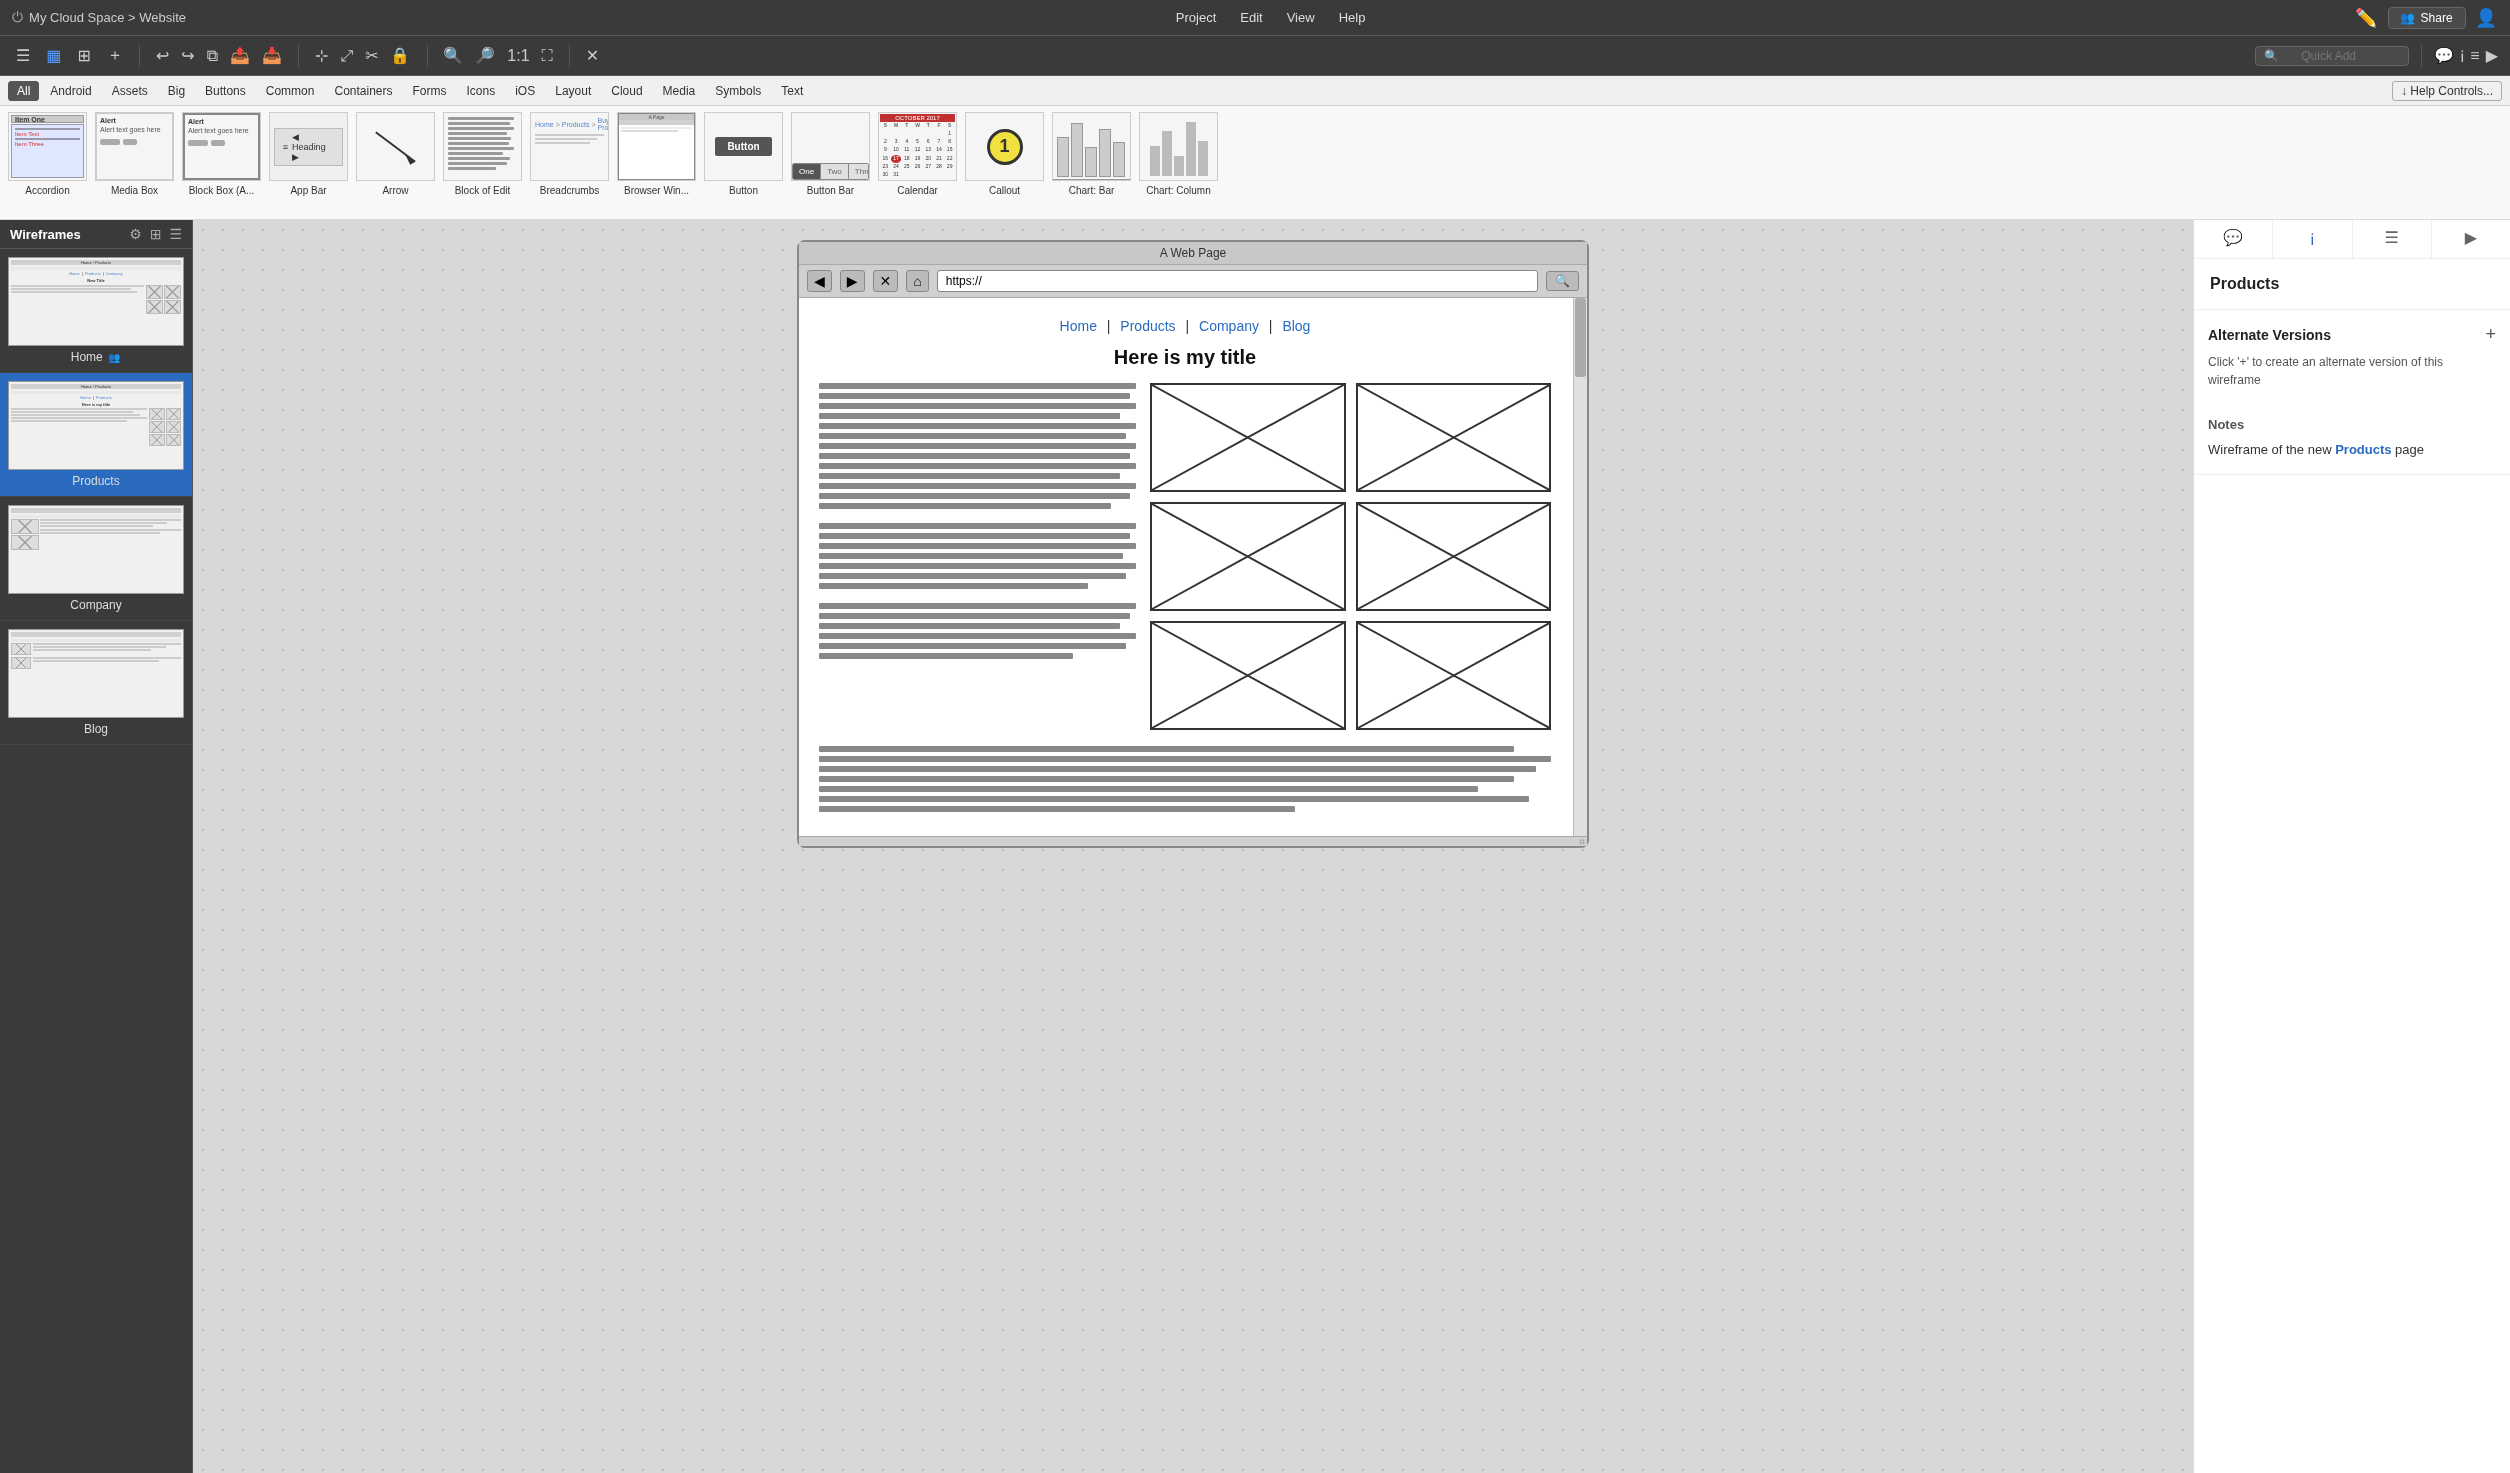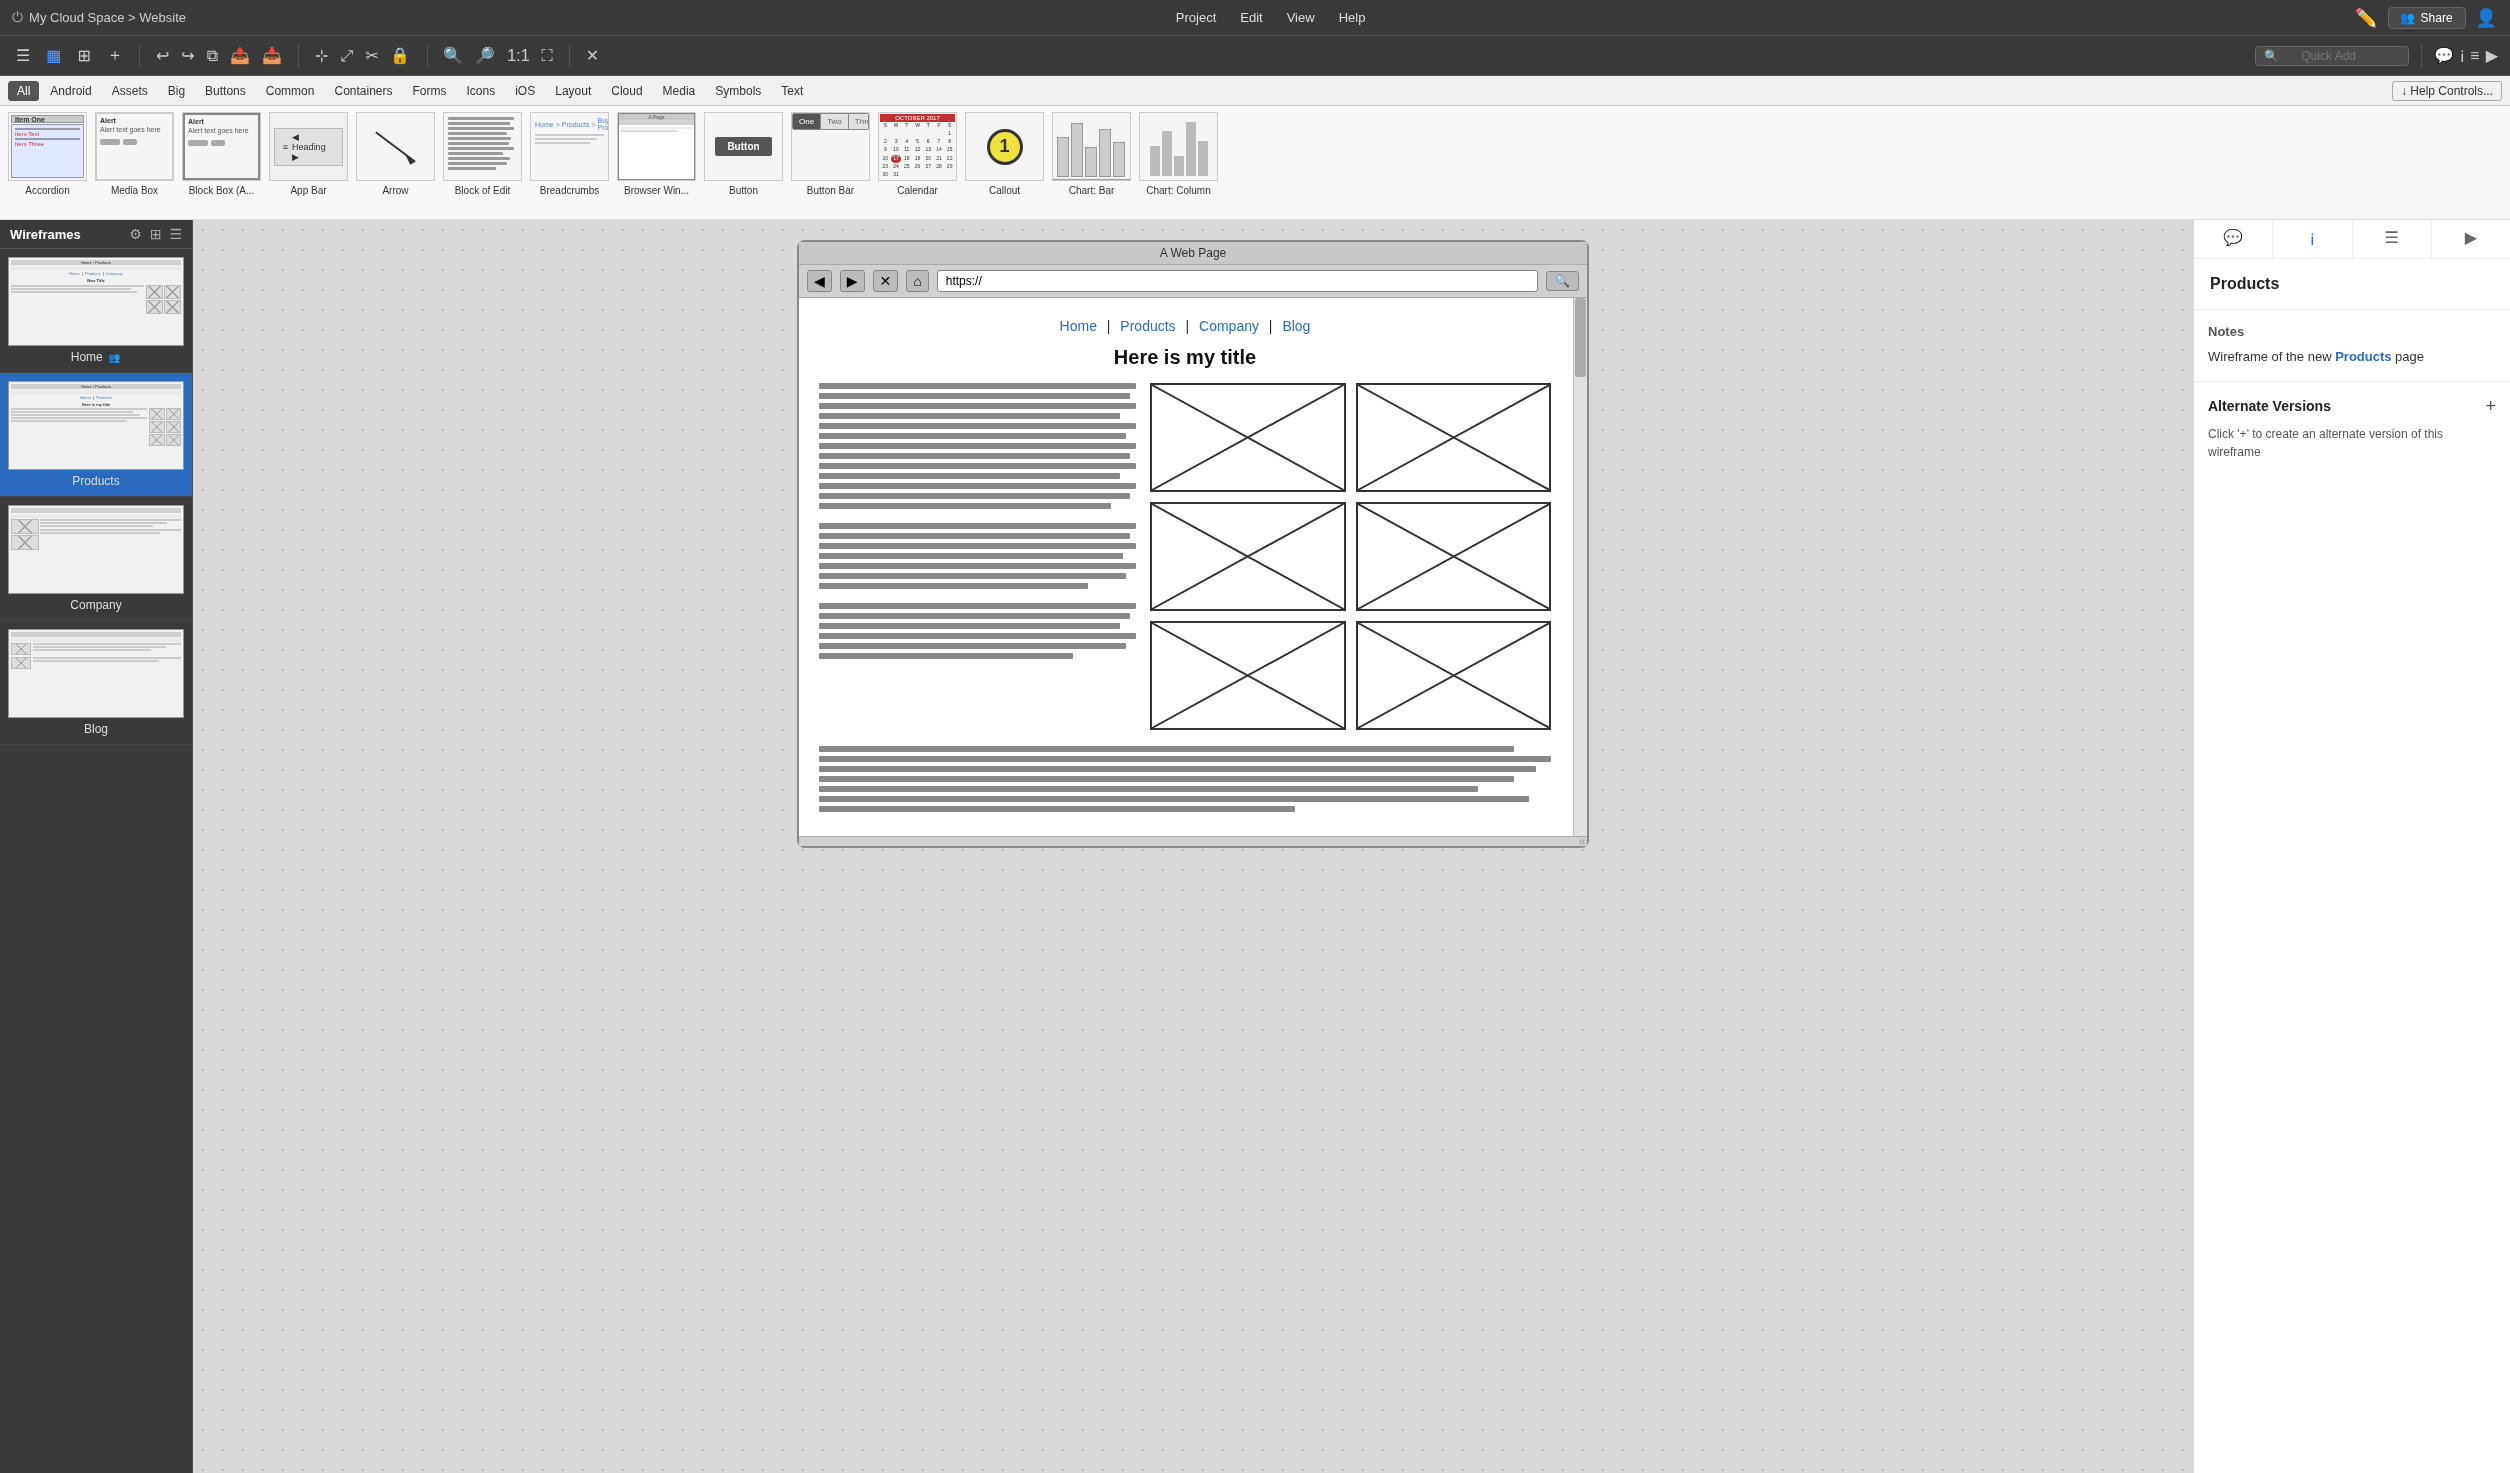--- a/index.html
+++ b/index.html
@@ -110,21 +110,21 @@
 
     
     .bot-thumb { display: flex; flex-direction: column; gap: 2px; padding: 4px; background: #f5f5f5; }
     .bot-line { height: 3px; background: #999; border-radius: 1px; }
 
     
     .btn-thumb { display: flex; align-items: center; justify-content: center; background: #f5f5f5; }
     .btn-mini { background: #555; color: #fff; padding: 4px 12px; border-radius: 2px; font-size: 10px; font-weight: bold; }
 
     
-    .btnbar-thumb { display: flex; align-items: flex-start; justify-content: center; background: #f5f5f5; }
+    .btnbar-thumb { display: flex; align-items: flex-end; justify-content: center; background: #f5f5f5; }
     .btnbar-group { display: flex; border: 1px solid #888; border-radius: 2px; overflow: hidden; }
     .btnbar-btn { padding: 3px 6px; font-size: 8px; border-right: 1px solid #888; background: #e0e0e0; }
     .btnbar-btn:last-child { border-right: none; }
     .btnbar-btn.sel { background: #555; color: #fff; }
 
     
     .callout-thumb { display: flex; align-items: center; justify-content: center; background: #f5f5f5; }
     .callout-circle { width: 36px; height: 36px; border-radius: 50%; background: #f0e040; border: 3px solid #333; display: flex; align-items: center; justify-content: center; font-size: 18px; font-weight: bold; color: #333; }
 
     
@@ -792,29 +792,29 @@
   </div>
 
   <div id="right-panel">
     <div id="right-panel-top-icons">
       <div class="rp-top-icon">💬</div>
       <div class="rp-top-icon" style="color:#2a6bbf;">ℹ</div>
       <div class="rp-top-icon">☰</div>
       <div class="rp-top-icon">▶</div>
     </div>
     <div id="right-panel-title">Products</div>
+    <div id="alt-versions">
+      <div id="alt-versions-header">
+        <h4>Alternate Versions</h4>
+        <button class="plus-btn">+</button>
+      </div>
+      <p>Click '+' to create an alternate version of this wireframe</p>
+    </div>
     <div id="right-panel-notes">
       <h4>Notes</h4>
       <p>
         <span>Wireframe of the new </span><strong>Products</strong><span> page</span>
       </p>
     </div>
-    <div id="alt-versions">
-      <div id="alt-versions-header">
-        <h4>Alternate Versions</h4>
-        <button class="plus-btn">+</button>
-      </div>
-      <p>Click '+' to create an alternate version of this wireframe</p>
-    </div>
   </div>
 
 </div>
 
 
 </body></html>

